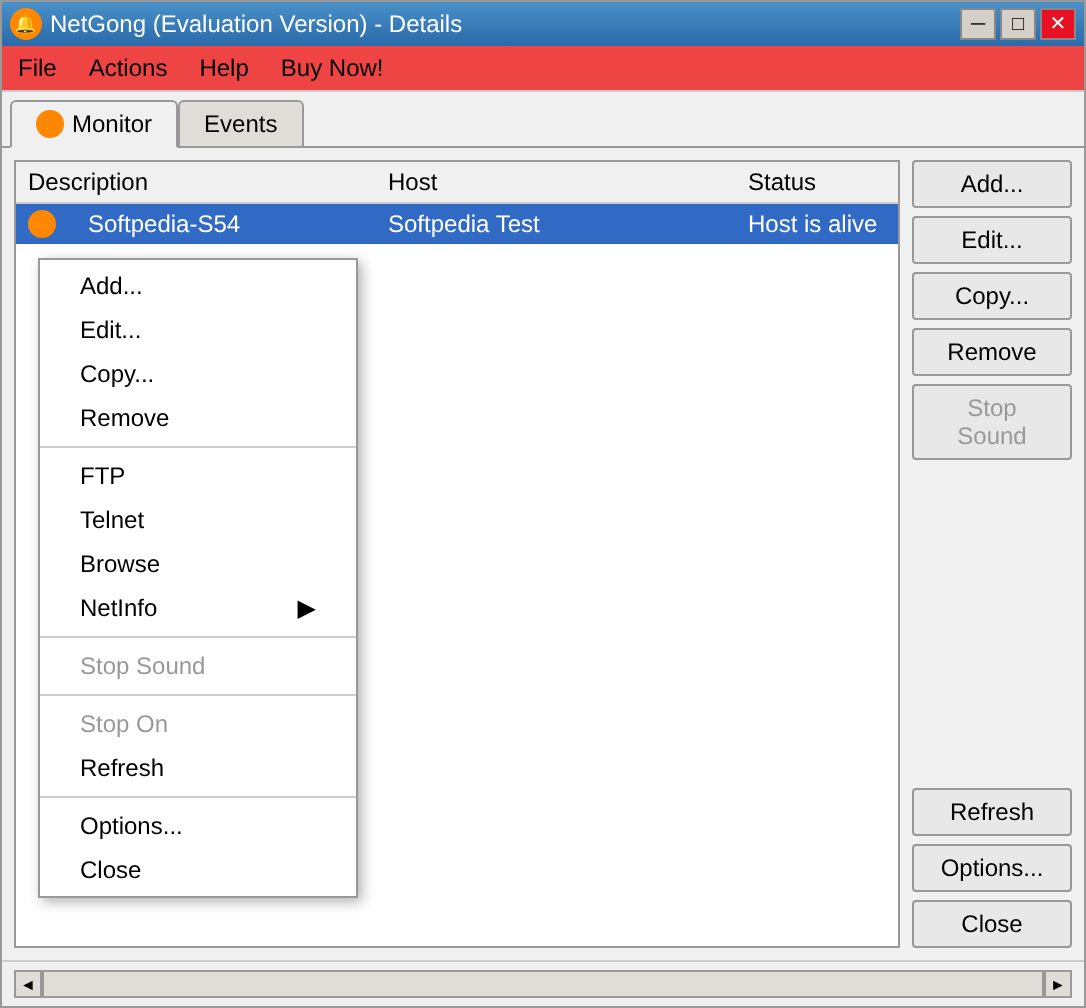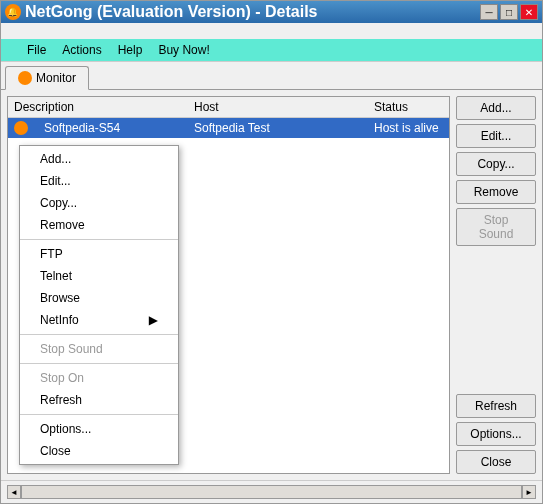--- a/index.html
+++ b/index.html
@@ -49,22 +49,22 @@
       background: #ff8800;
       border-radius: 50%;
       display: flex;
       align-items: center;
       justify-content: center;
       font-size: 9px;
       color: white;
     }
 
     .title-text {
-      font-size: 16px;
-      font-weight: bold;
+      font-size: 12px;
+      font-weight: normal;
     }
 
     .title-buttons {
       display: flex;
       gap: 2px;
     }
 
     .title-btn {
       width: 18px;
       height: 16px;
@@ -74,25 +74,24 @@
       align-items: center;
       justify-content: center;
       font-size: 10px;
       cursor: pointer;
       color: #000;
     }
 
     .title-btn.close { background: #e81123; color: white; }
 
     .menu-bar {
-      background: #5eead4;
+      background: #ef4444;
       display: flex;
       border-bottom: 1px solid #ccc;
-      padding: 2px 18px;
-      margin-top: 16px;
+      padding: 2px 0;
     }
 
     .menu-item {
       padding: 2px 8px;
       cursor: pointer;
       color: #000;
     }
 
     .tabs-bar {
       display: flex;
@@ -303,20 +302,23 @@
     <div class="menu-item">File</div>
     <div class="menu-item">Actions</div>
     <div class="menu-item">Help</div>
     <div class="menu-item">Buy Now!</div>
   </div>
 
   <div class="tabs-bar">
     <div class="tab active">
       <span class="tab-icon"></span>
       <span>Monitor</span>
+    </div>
+    <div class="tab">
+      <span>Events</span>
     </div>
   </div>
 
   <div class="content-area">
 
     <div class="main-panel">
       <div class="table-header">
         <span>Description</span>
         <span>Host</span>
         <span>Status</span>

